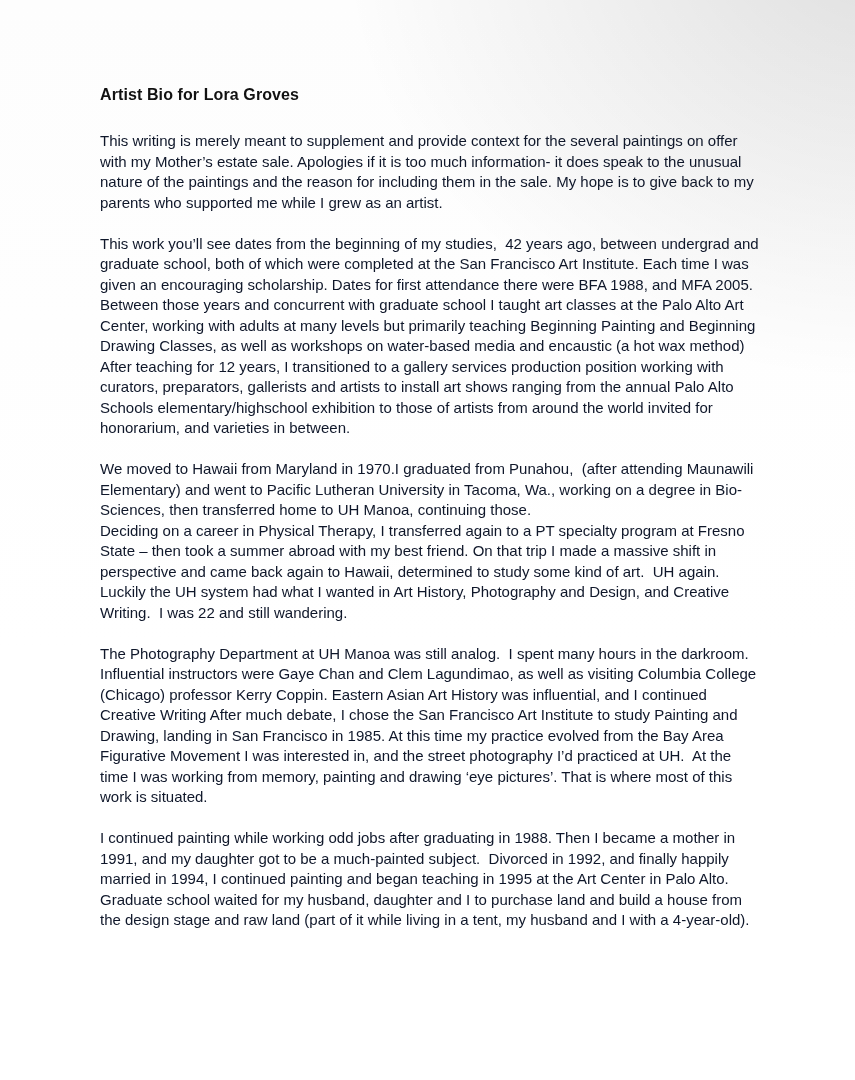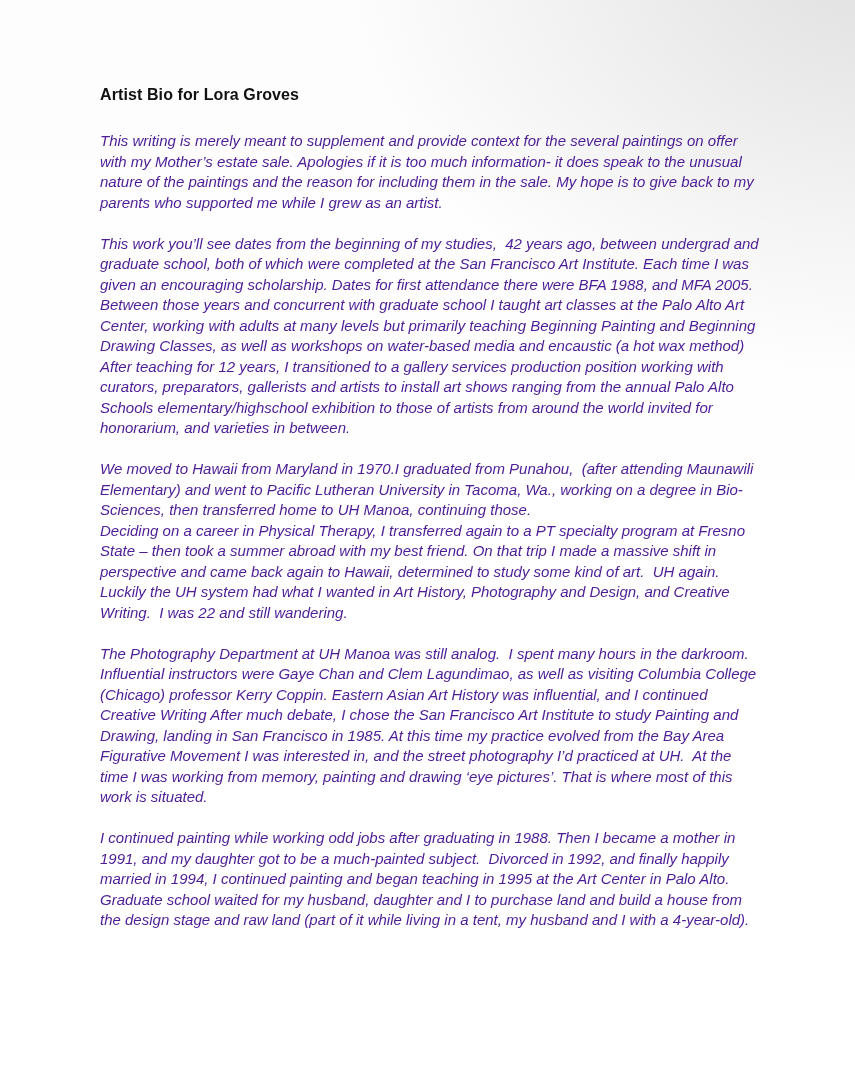--- a/index.html
+++ b/index.html
@@ -29,22 +29,21 @@
     font-weight: bold;
     color: #111111;
     letter-spacing: 0.1px;
     margin: 0 0 27px 0;
   }
   .doc p {
     font-size: 15px;
     line-height: 20.5px;
     margin: 0 0 20.5px 0;
     white-space: pre-wrap; 
-    color: #4c1d95;
-    font-style: italic;
+    color: #0f172a;
   }
 </style>
 </head>
 <body>
 
 <div class="doc">
   <h1 class="doc-title">Artist Bio for Lora Groves</h1>
 
   <p>This writing is merely meant to supplement and provide context for the several paintings on offer with my Mother’s estate sale. Apologies if it is too much information- it does speak to the unusual nature of the paintings and the reason for including them in the sale. My hope is to give back to my parents who supported me while I grew as an artist.</p>
 

